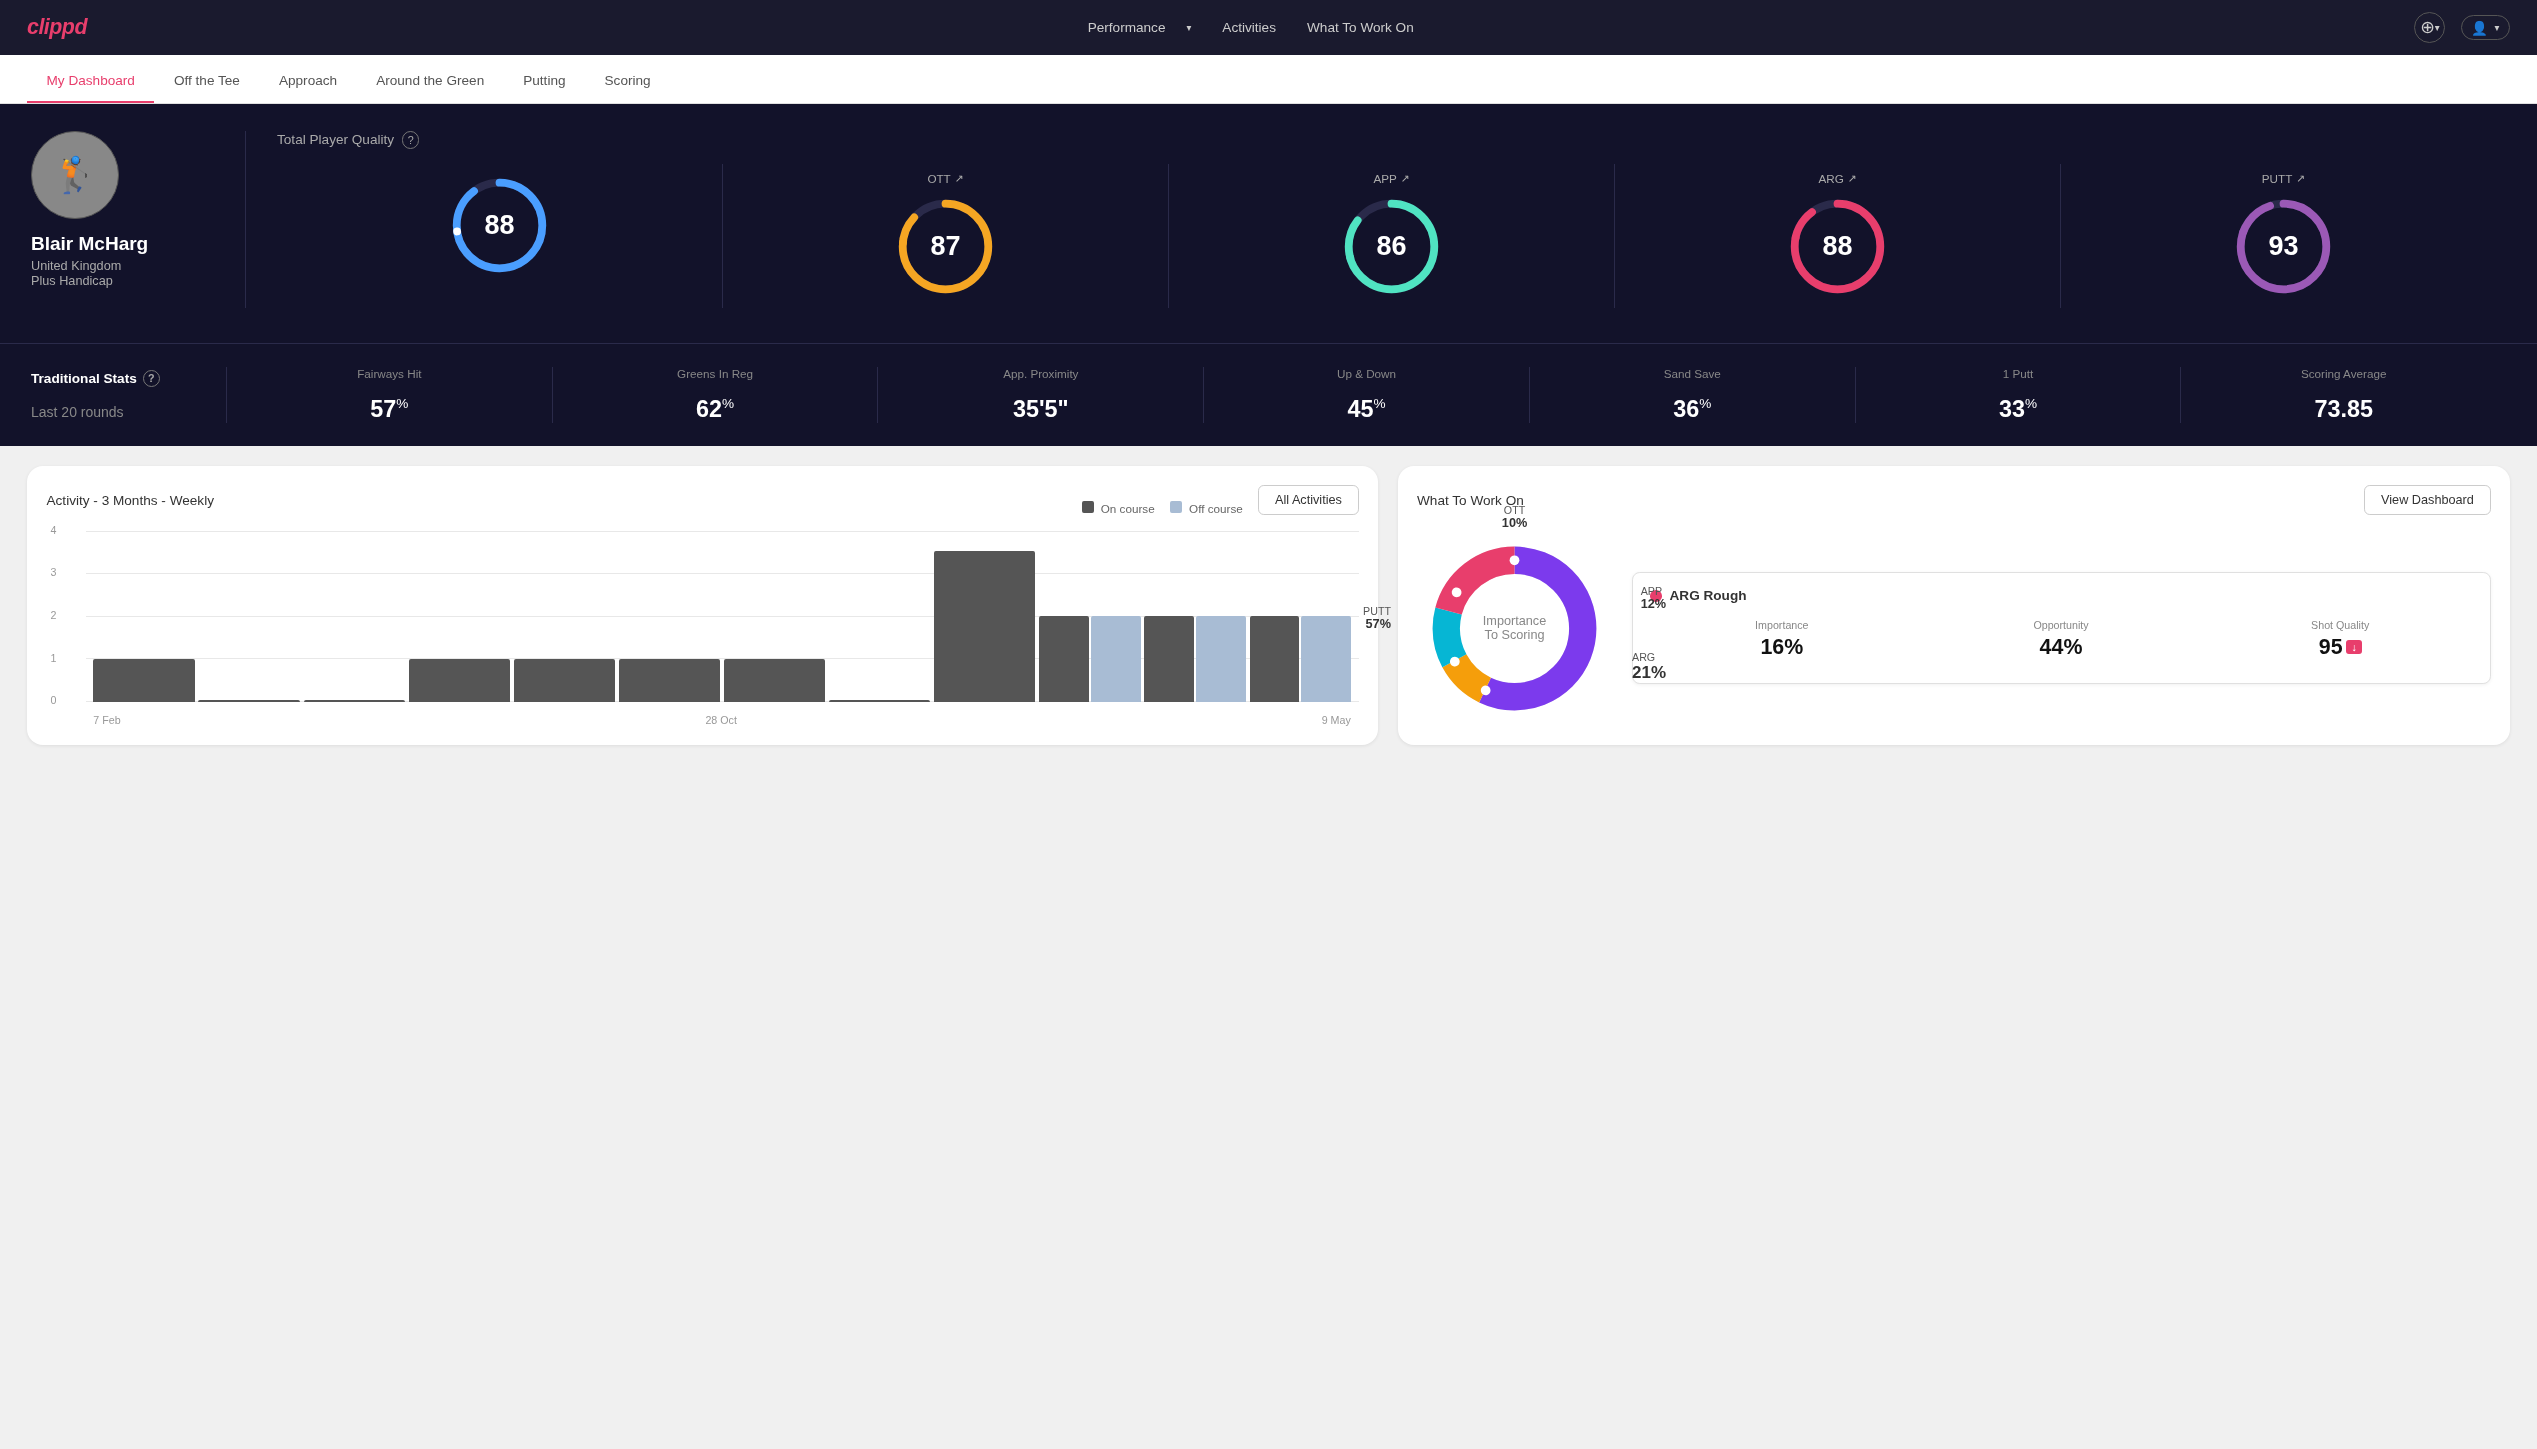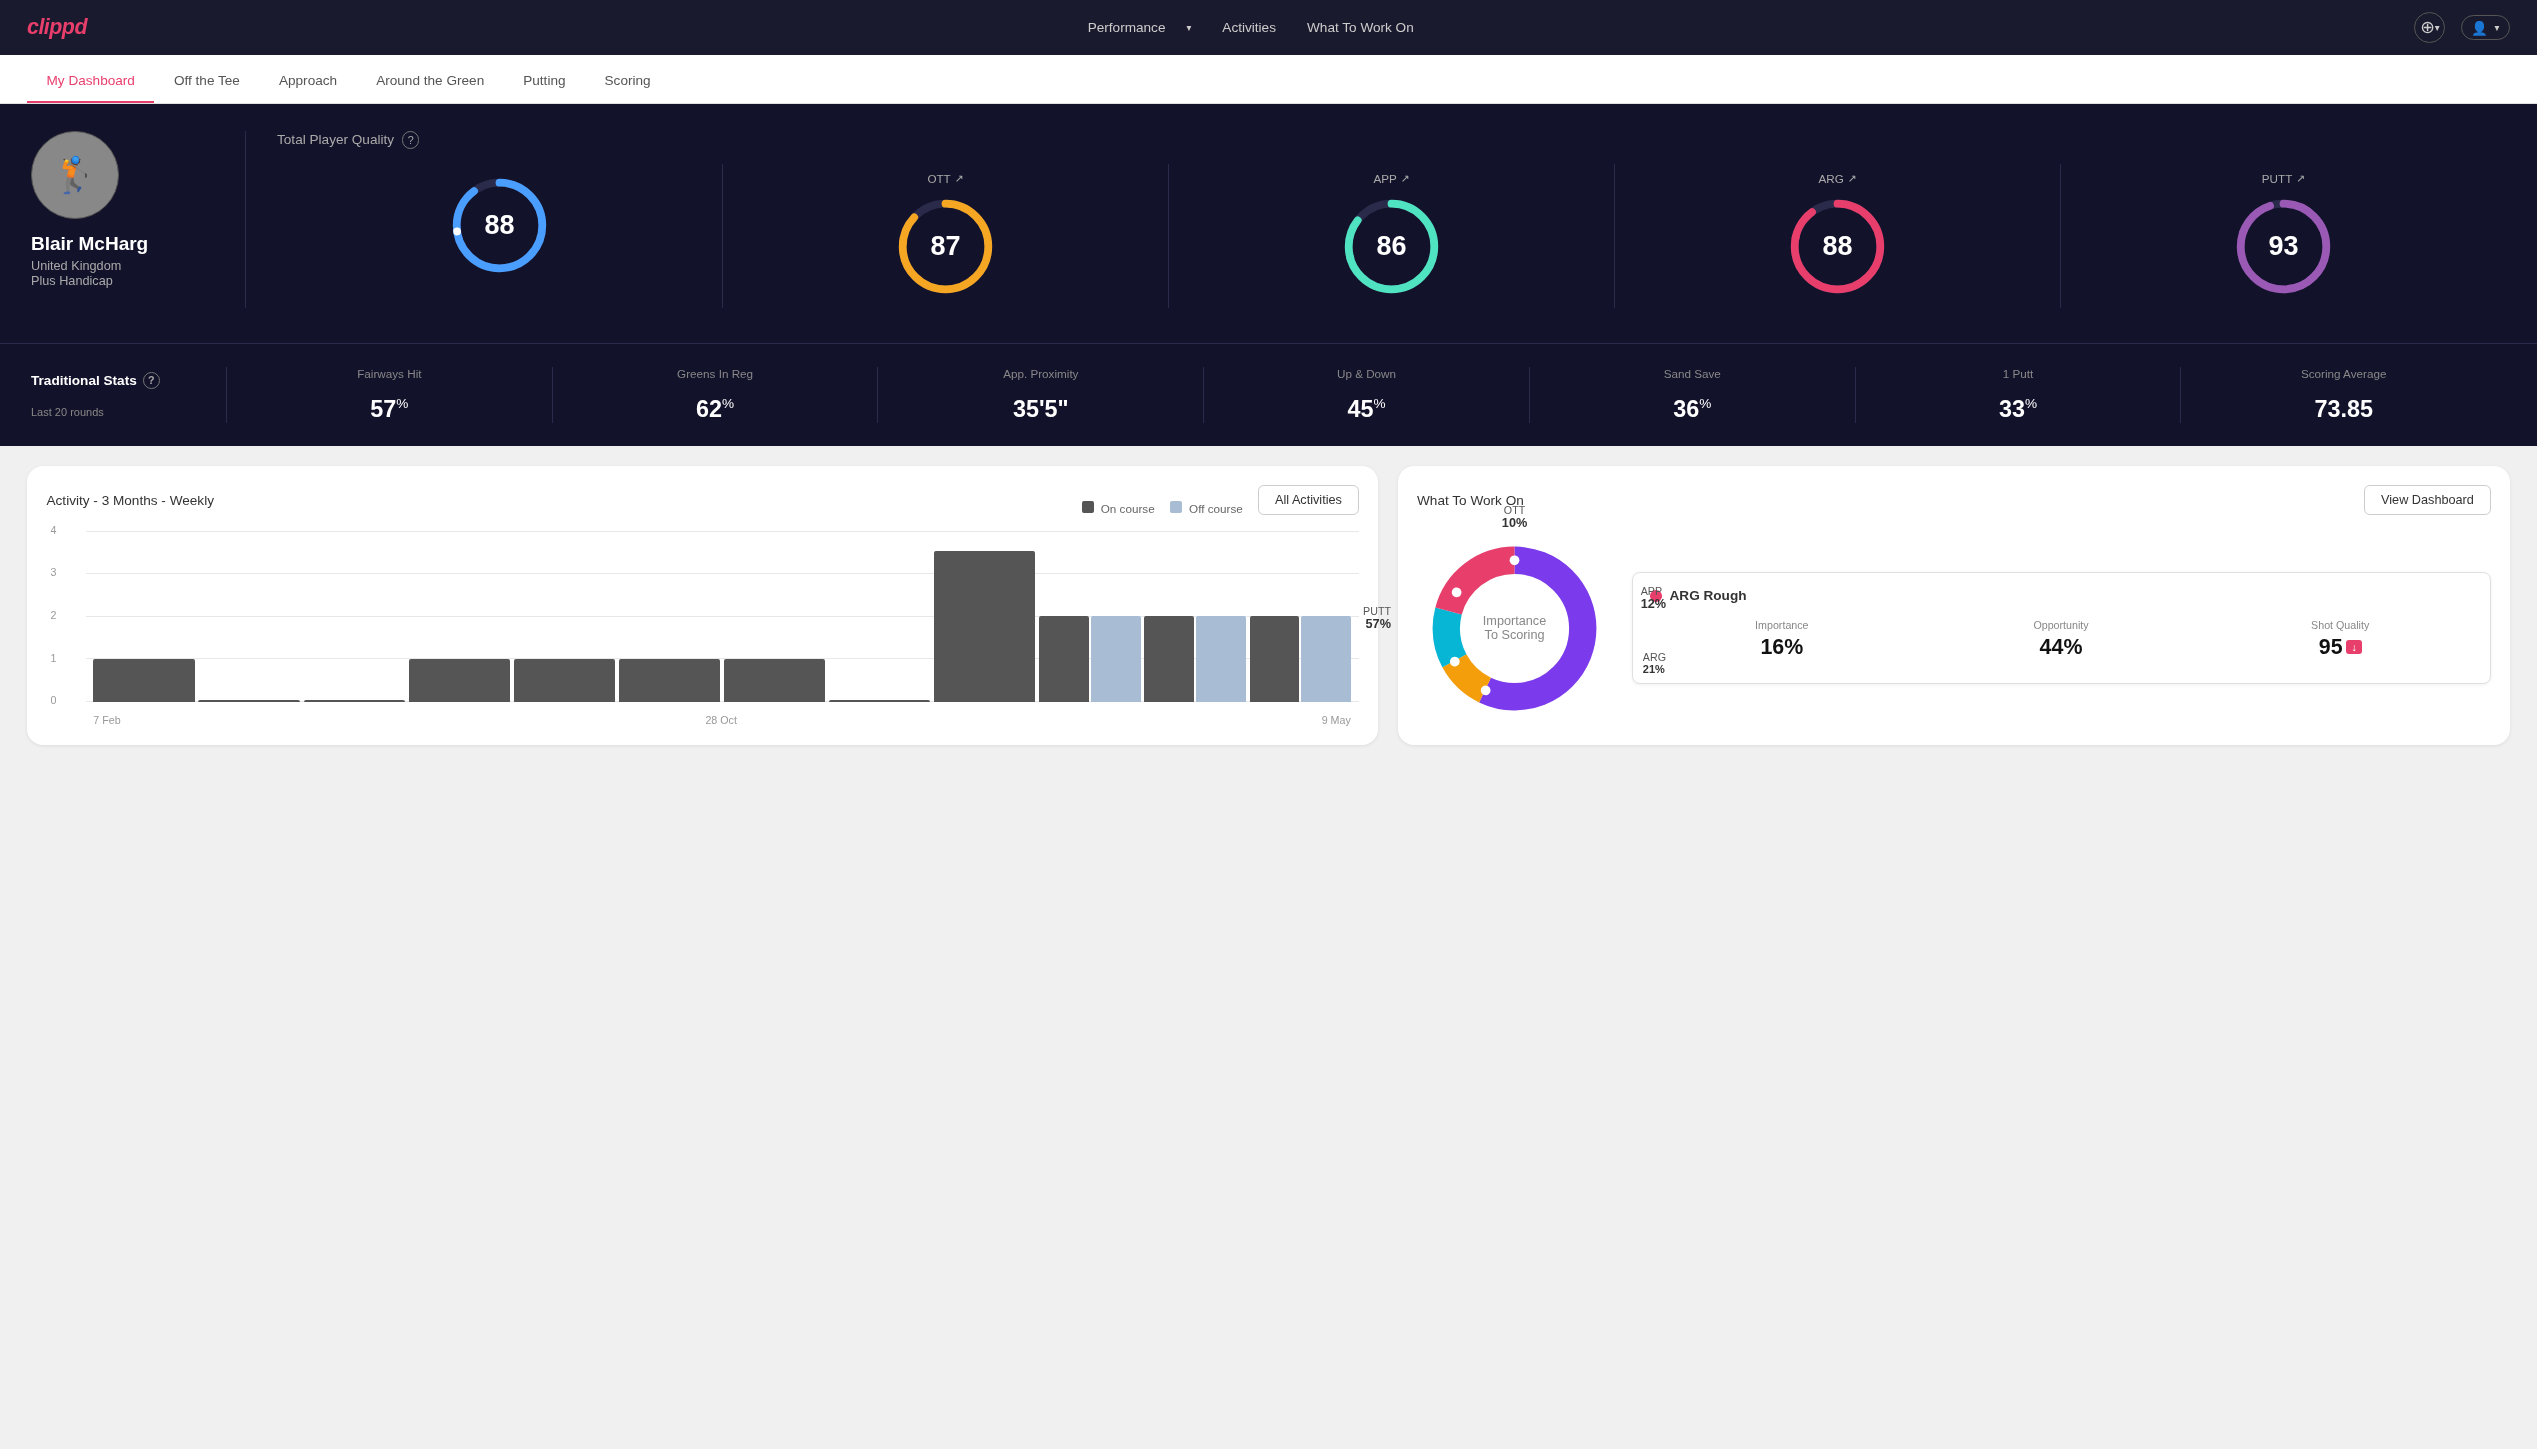--- a/index.html
+++ b/index.html
@@ -219,21 +219,21 @@
       min-width: 195px;
     }
     .stats-label {
       color: #fff;
       font-size: 13.6px;
       font-weight: 600;
       display: flex; align-items: center; gap: 5.8px;
     }
     .stats-sublabel {
       color: #888;
-      font-size: 11px;
+      font-size: 14px;
       margin-top: 17px;
     }
     .stats-grid {
       flex: 1;
       display: flex;
       gap: 0;
     }
     .stat-item {
       flex: 1;
       text-align: center;
@@ -787,21 +787,21 @@
           <div style="font-size:12.7px;font-weight:700;color:#333;">10%</div>
         </div>
         
         <div style="position:absolute;right:-54px;top:28%;text-align:left;">
           <div style="font-size:10.7px;color:#555;font-weight:500;">APP</div>
           <div style="font-size:12.7px;font-weight:700;color:#333;">12%</div>
         </div>
         
         <div style="position:absolute;right:-54px;top:62%;text-align:left;">
           <div style="font-size:10.7px;color:#555;font-weight:500;">ARG</div>
-          <div style="font-size:11px;font-weight:700;color:#333;">21%</div>
+          <div style="font-size:17px;font-weight:700;color:#333;">21%</div>
         </div>
       </div>
 
       <div class="info-card">
         <div class="info-card-title">
           <span class="pink-dot"></span>
           <span>ARG Rough</span>
         </div>
         <div class="info-card-metrics">
           <div class="metric-item">

